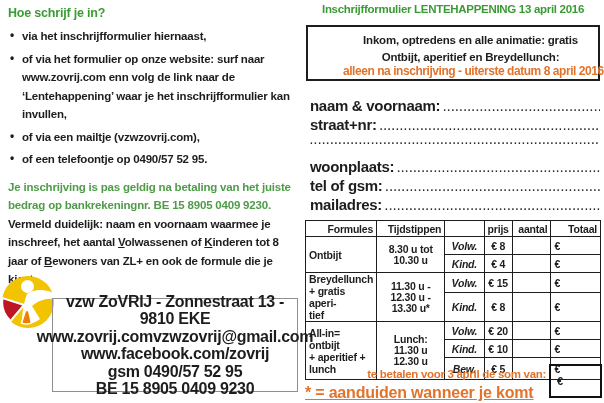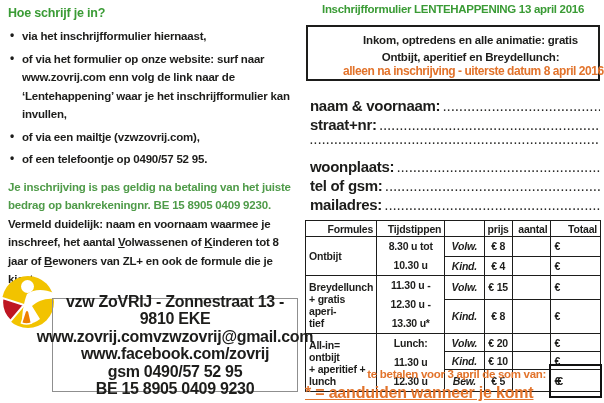--- a/index.html
+++ b/index.html
@@ -52,21 +52,21 @@
   
   table.price{
     position:absolute;top:220px;left:0;width:296px;border-collapse:collapse;
     font-size:10.5px;letter-spacing:-0.2px;
   }
   table.price th, table.price td{
     border:1.5px solid #1d1d1b;padding:0 3px;box-sizing:border-box;
   }
   table.price th{height:16px;text-align:right;font-size:10.5px;}
   td.fcell{text-align:left;white-space:pre-line;line-height:12px;vertical-align:middle;}
-  td.tcell{text-align:center;white-space:pre-line;line-height:19px;vertical-align:middle;}
+  td.tcell{text-align:center;white-space:pre-line;line-height:11px;vertical-align:middle;}
   td.cat{font-style:italic;text-align:center;}
   td.prijs{text-align:center;white-space:nowrap;}
   td.aantal{}
   td.tot{text-align:left;padding-left:5px;}
   tr.r-std{height:18px;}
   tr.r-tall{height:26px;}
   tr.r-end{height:22px;}
   .pay-label{
     position:absolute;top:368px;left:0;width:241px;text-align:right;
     color:#e2732b;font-size:11.5px;letter-spacing:-0.3px;white-space:nowrap;

